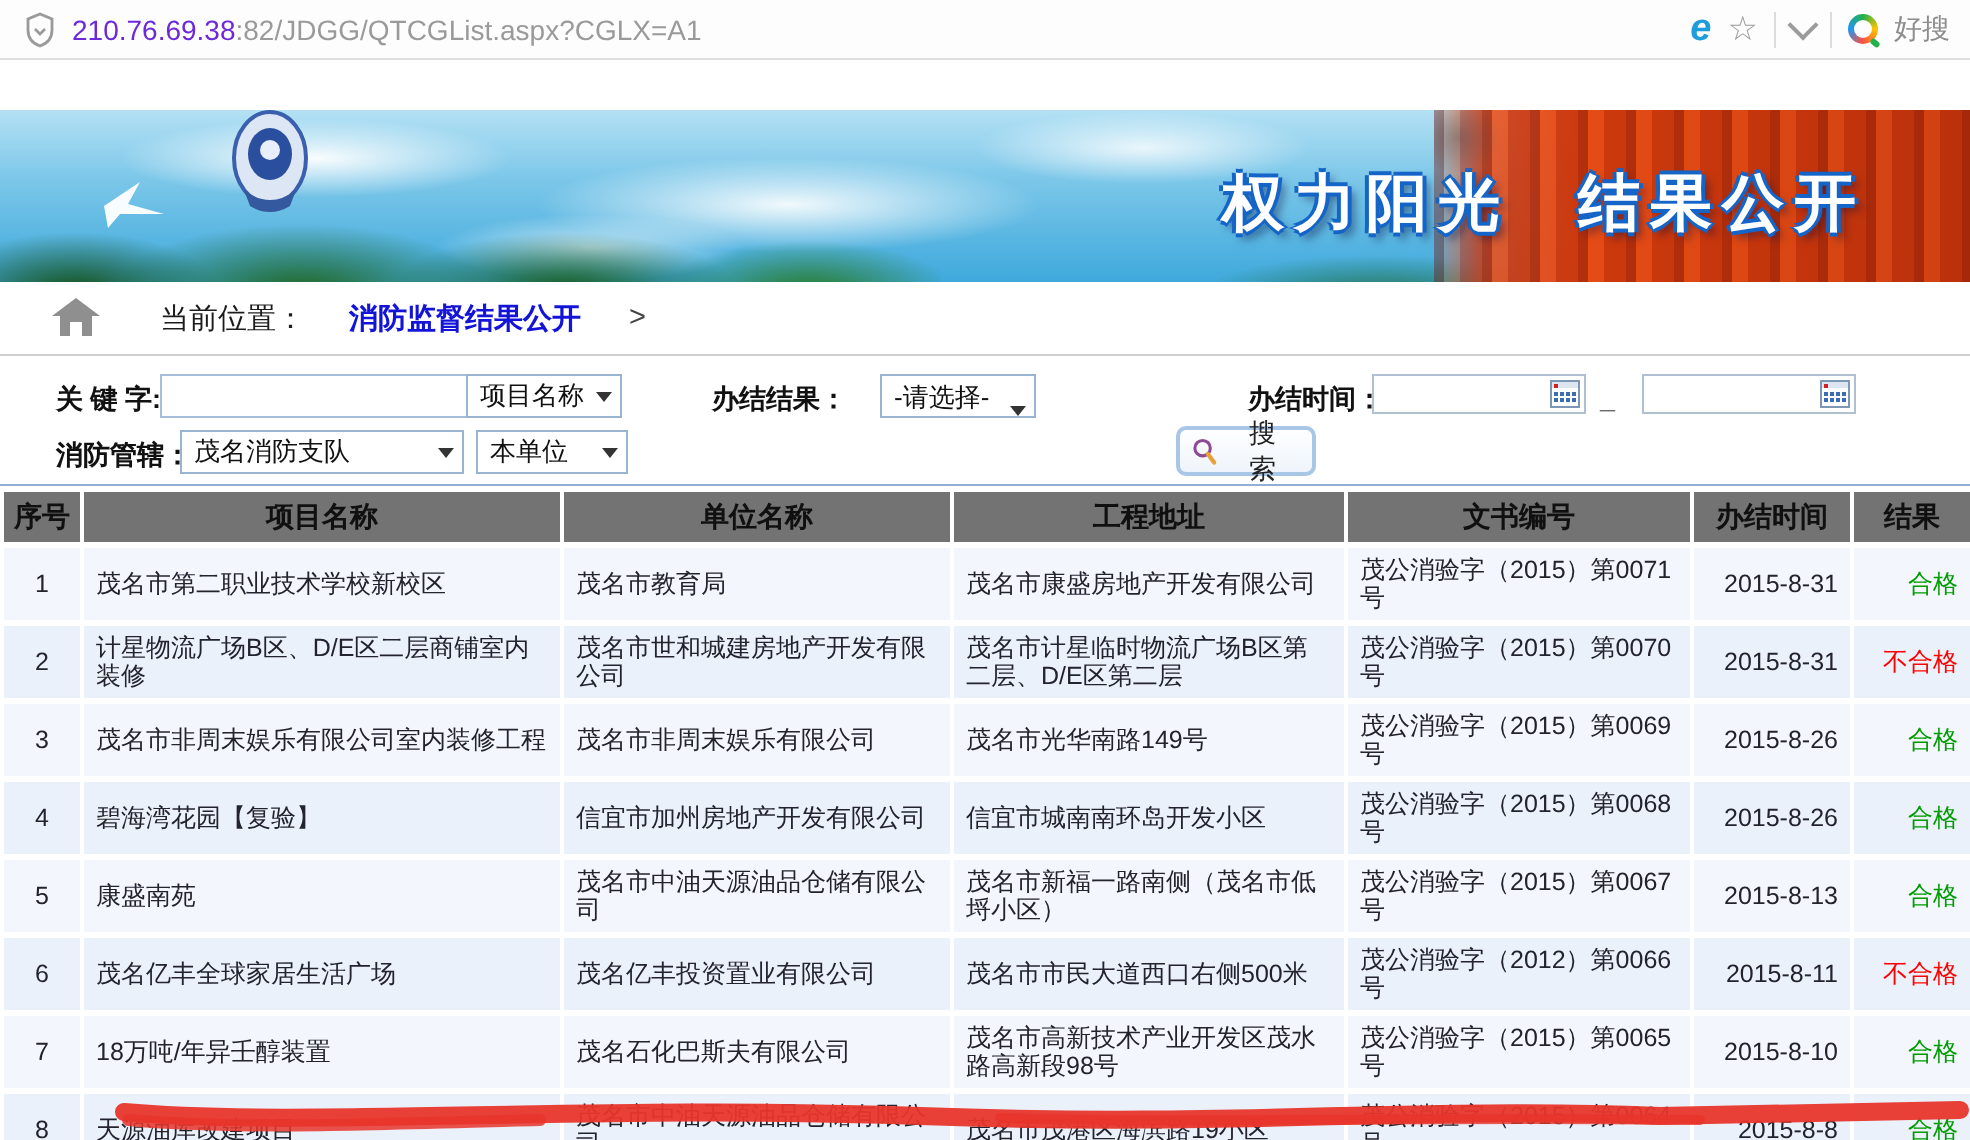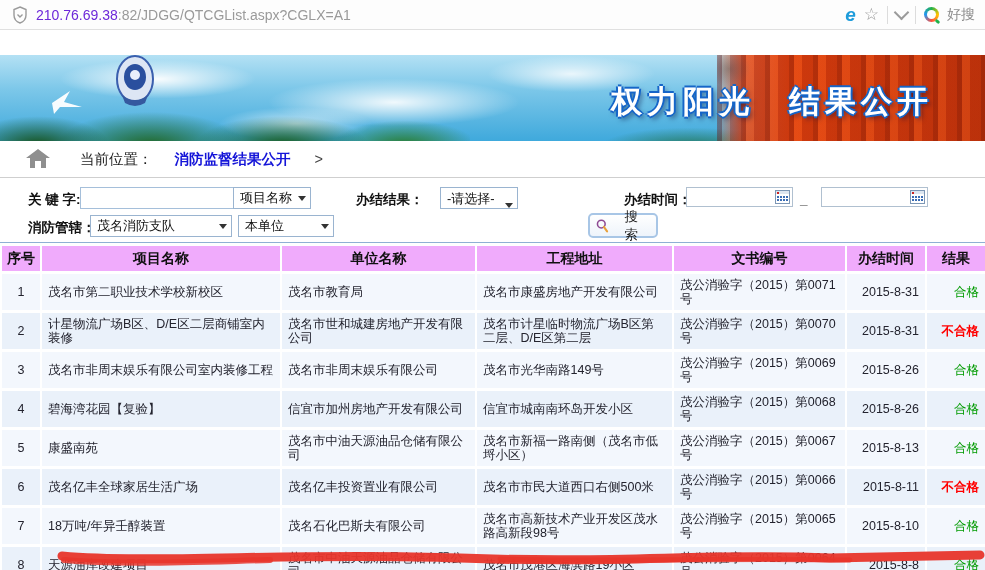--- a/index.html
+++ b/index.html
@@ -68,27 +68,27 @@
   .sel .arr{width:0;height:0;border-left:4px solid transparent;border-right:4px solid transparent;border-top:5px solid #333;margin-left:6px;}
   .datebox{position:absolute;height:20px;border:1px solid #b0c0d0;background:#fff;box-sizing:border-box;}
   .datebox svg{position:absolute;right:2px;top:2px;}
   .uscore{position:absolute;font-weight:bold;color:#333;}
   .search-btn{position:absolute;display:flex;align-items:center;gap:6px;justify-content:center;
     width:70px;height:25px;background:linear-gradient(180deg,#ffffff,#eef4fb);
     border:2px solid #a8c6e6;border-radius:5px;font-size:13.5px;color:#222;cursor:pointer;letter-spacing:2px;}
   
   .tablewrap{border-top:1px solid #8fb0d4;}
   table{width:985px;border-collapse:separate;border-spacing:2px 3px;table-layout:fixed;background:#fff;}
-  th{background:#f0abfc;color:#101010;font-size:14px;font-weight:bold;height:23px;padding:1px 2px;}
+  th{background:#737373;color:#101010;font-size:14px;font-weight:bold;height:23px;padding:1px 2px;}
   td{font-size:12.5px;color:#23232e;padding:4px 6px;line-height:14px;vertical-align:middle;background:#f3f7fd;word-break:break-all;}
   tr.alt td{background:#eaf1fa;}
   td.c-idx{text-align:center;padding:4px 0;}
   td.c-mid{text-align:right;}
   .res-ok{color:#009b00;}
-  .res-fail{color:#ff0000;font-weight:bold;}
+  .res-fail{color:#ff0000;}
   
   .marker{position:absolute;left:0;top:538px;pointer-events:none;}
 </style>
 </head>
 <body>
 
 <div class="browser-bar">
   <svg class="shield" viewBox="0 0 16 18">
     <path d="M8 1 L14 3.5 V9 C14 13 11.5 15.8 8 17 C4.5 15.8 2 13 2 9 V3.5 Z" fill="none" stroke="#9a9a9a" stroke-width="1.4"></path>
     <path d="M5.5 8.5 L8 11 L10.5 8.5" fill="none" stroke="#9a9a9a" stroke-width="1.4"></path>
@@ -183,21 +183,21 @@
           <rect x="8" y="9" width="2" height="2"></rect>
           <rect x="11" y="9" width="2" height="2"></rect>
       </g>
     </svg>
   </div>
   <span class="lbl" style="left:28px;top:41px;">消防管辖：</span>
   <div class="sel" style="left:90px;top:37px;width:142px;">
     <span>茂名消防支队</span>
       <span class="arr"></span>
   </div>
-  <div class="sel" style="left:238px;top:37px;width:96px;">
+  <div class="sel" style="left:238px;top:37px;width:76px;">
     <span>本单位</span>
       <span class="arr"></span>
   </div>
   <button class="search-btn" style="left:588px;top:35px;">
     <svg width="13" height="14" viewBox="0 0 13 14">
       <circle cx="5.5" cy="5" r="4" fill="none" stroke="#8e4a93" stroke-width="1.6"></circle>
       <line x1="8.2" y1="8" x2="11.5" y2="12.5" stroke="#e8a13c" stroke-width="2.2" stroke-linecap="round"></line>
     </svg>
     <span>搜 索</span>
   </button>
@@ -269,21 +269,21 @@
           <td>茂名市新福一路南侧（茂名市低埒小区）</td>
           <td>茂公消验字（2015）第0067号</td>
           <td class="c-mid">2015-8-13</td>
           <td class="c-mid"><span class="res-ok">合格</span></td>
         </tr>
         <tr class="alt">
           <td class="c-idx">6</td>
           <td>茂名亿丰全球家居生活广场</td>
           <td>茂名亿丰投资置业有限公司</td>
           <td>茂名市市民大道西口右侧500米</td>
-          <td>茂公消验字（2015）第0066号</td>
+          <td>茂公消验字（2012）第0066号</td>
           <td class="c-mid">2015-8-11</td>
           <td class="c-mid"><span class="res-fail">不合格</span></td>
         </tr>
         <tr>
           <td class="c-idx">7</td>
           <td>18万吨/年异壬醇装置</td>
           <td>茂名石化巴斯夫有限公司</td>
           <td>茂名市高新技术产业开发区茂水路高新段98号</td>
           <td>茂公消验字（2015）第0065号</td>
           <td class="c-mid">2015-8-10</td>

